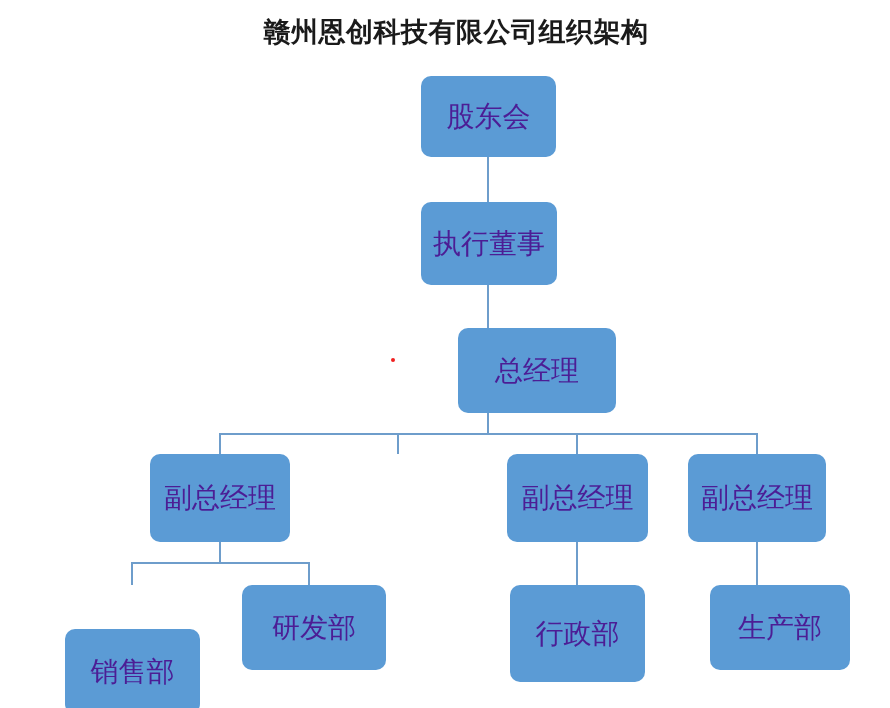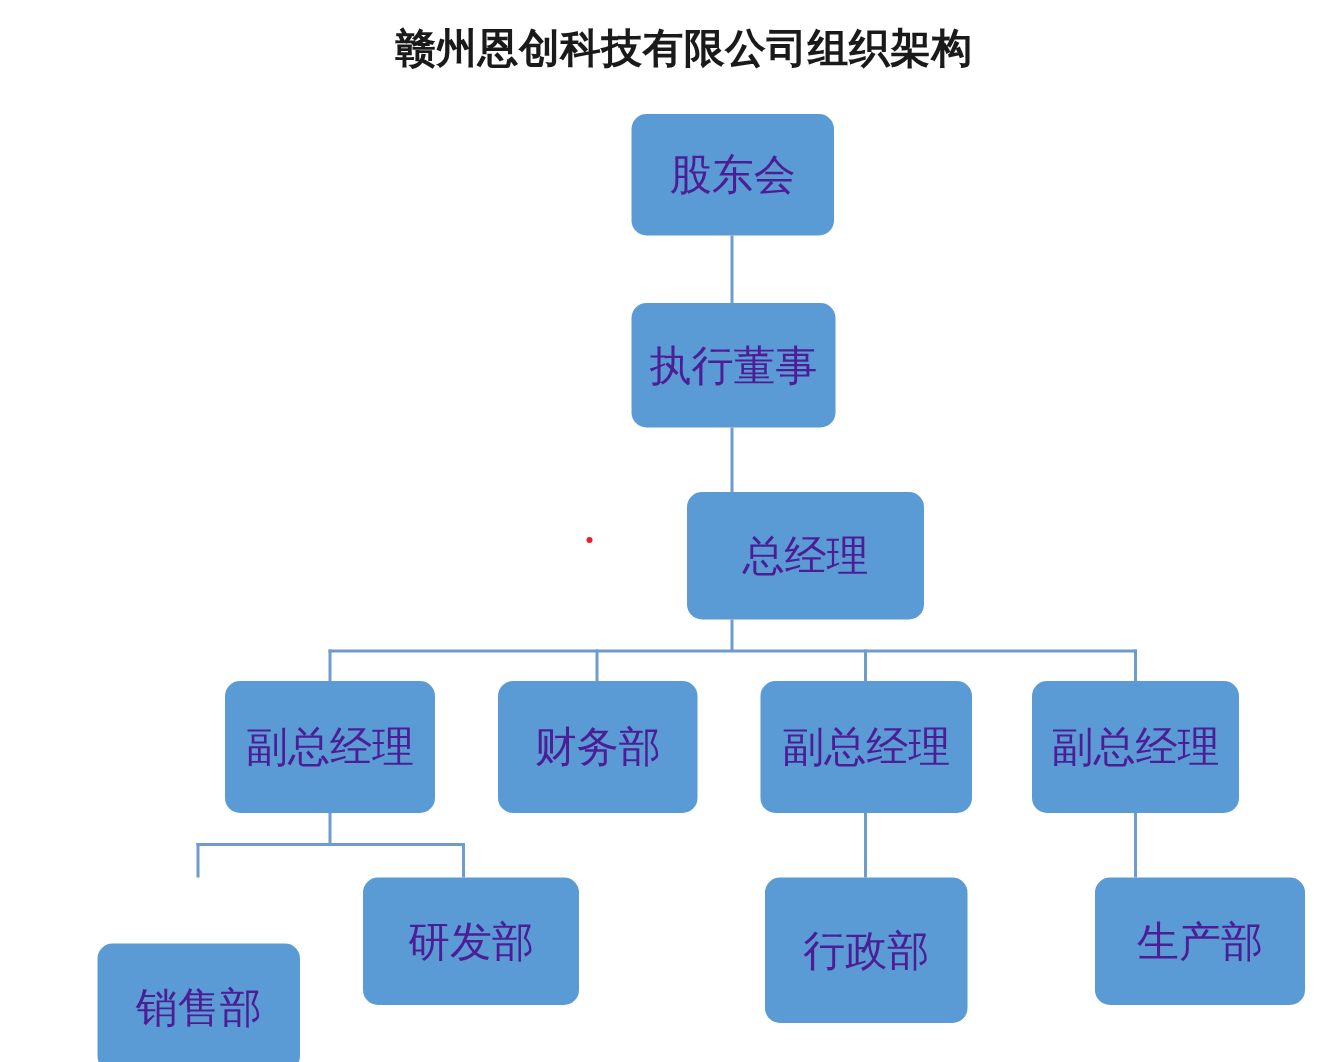--- a/index.html
+++ b/index.html
@@ -58,37 +58,36 @@
   #n-shareholders { left: 421px; top: 76px;  width: 135px; height: 81px; }
   #n-director     { left: 421px; top: 202px; width: 136px; height: 83px; }
   #n-gm           { left: 420px; top: 328px; width: 158px; height: 85px; margin-left: 38px; }
   #n-dgm1         { left: 150px; top: 454px; width: 140px; height: 88px; }
   #n-finance      { left: 332px; top: 454px; width: 133px; height: 88px; }
   #n-dgm2         { left: 507px; top: 454px; width: 141px; height: 88px; }
   #n-dgm3         { left: 688px; top: 454px; width: 138px; height: 88px; }
   #n-sales        { left: 65px;  top: 585px; width: 135px; height: 85px; margin-top: 44px; }
   #n-rd           { left: 242px; top: 585px; width: 144px; height: 85px; }
   #n-admin        { left: 510px; top: 585px; width: 135px; height: 97px; }
-  #n-production   { left: 730px; top: 585px; width: 140px; height: 85px; text-align: right; }
+  #n-production   { left: 710px; top: 585px; width: 140px; height: 85px; text-align: right; }
 </style>
 </head>
 <body>
 
 <div id="canvas">
 
   <div class="chart-title">赣州恩创科技有限公司组织架构</div>
 
   <div class="node" id="n-shareholders">股东会</div>
 
   <div class="node" id="n-director">执行董事</div>
 
   <div class="node" id="n-gm">总经理</div>
 
   <div class="node" id="n-dgm1">副总经理</div>
-  <div class="node" id="n-finance">财务部</div>
   <div class="node" id="n-dgm2">副总经理</div>
   <div class="node" id="n-dgm3">副总经理</div>
 
   <div class="node" id="n-sales">销售部</div>
   <div class="node" id="n-rd">研发部</div>
   <div class="node" id="n-admin">行政部</div>
   <div class="node" id="n-production">生产部</div>
 
   <div class="conn v" style="left:487px; top:157px; height:45px;"></div>
   <div class="conn v" style="left:487px; top:285px; height:43px;"></div>

